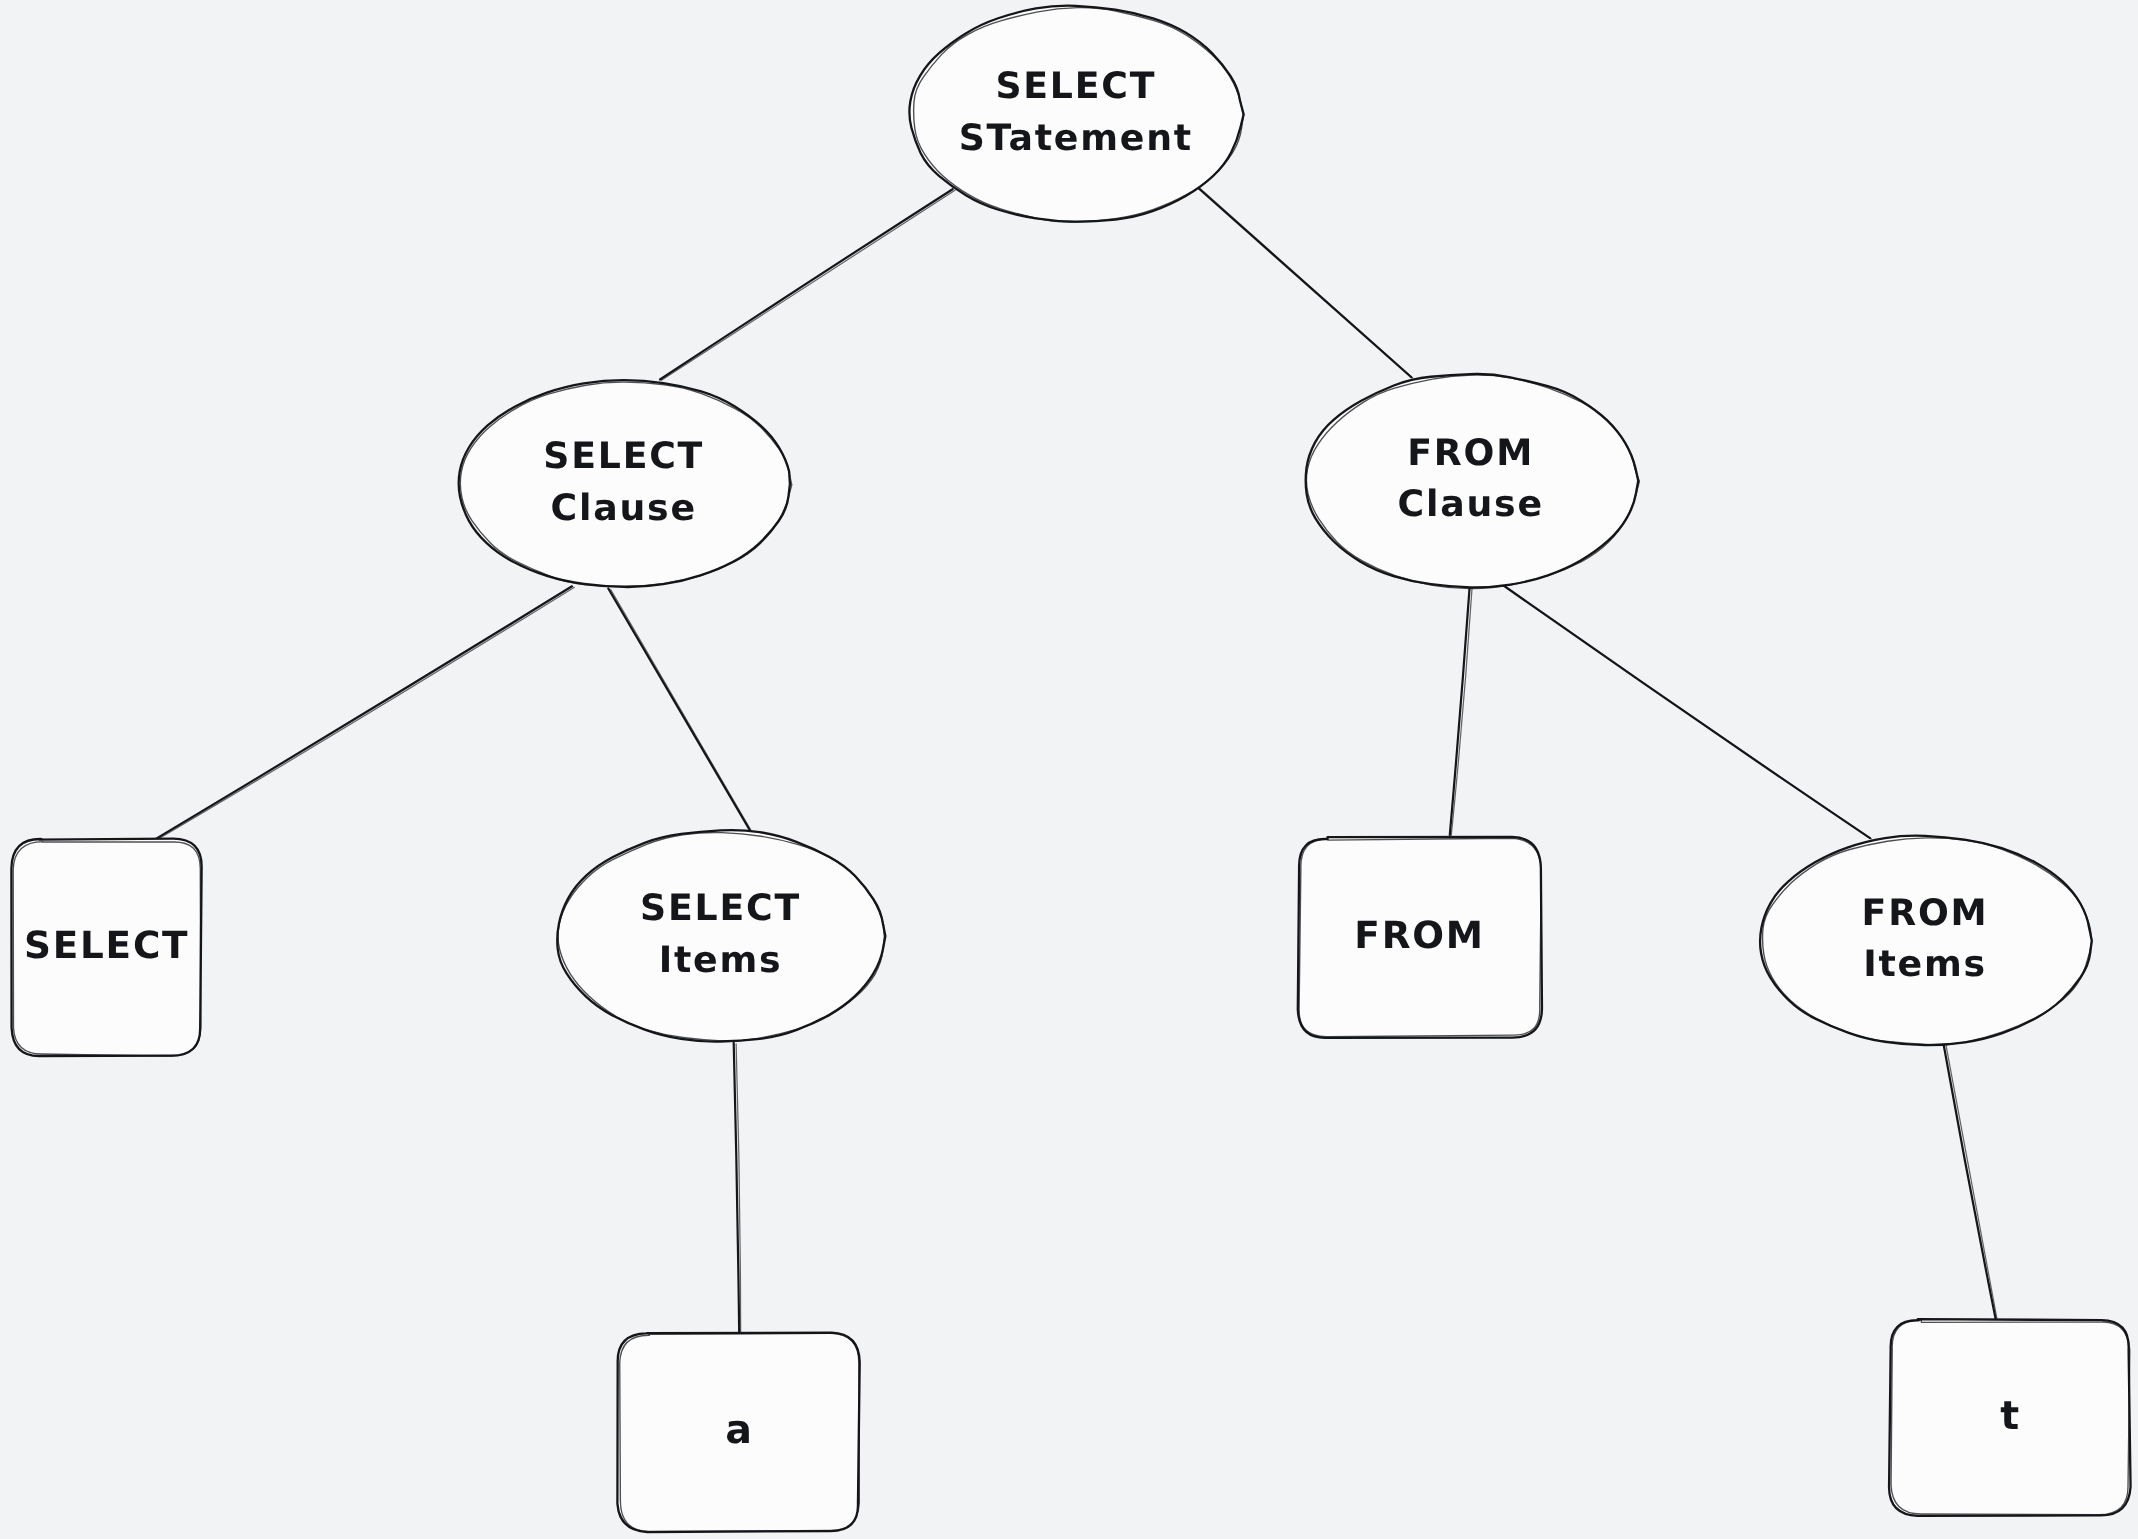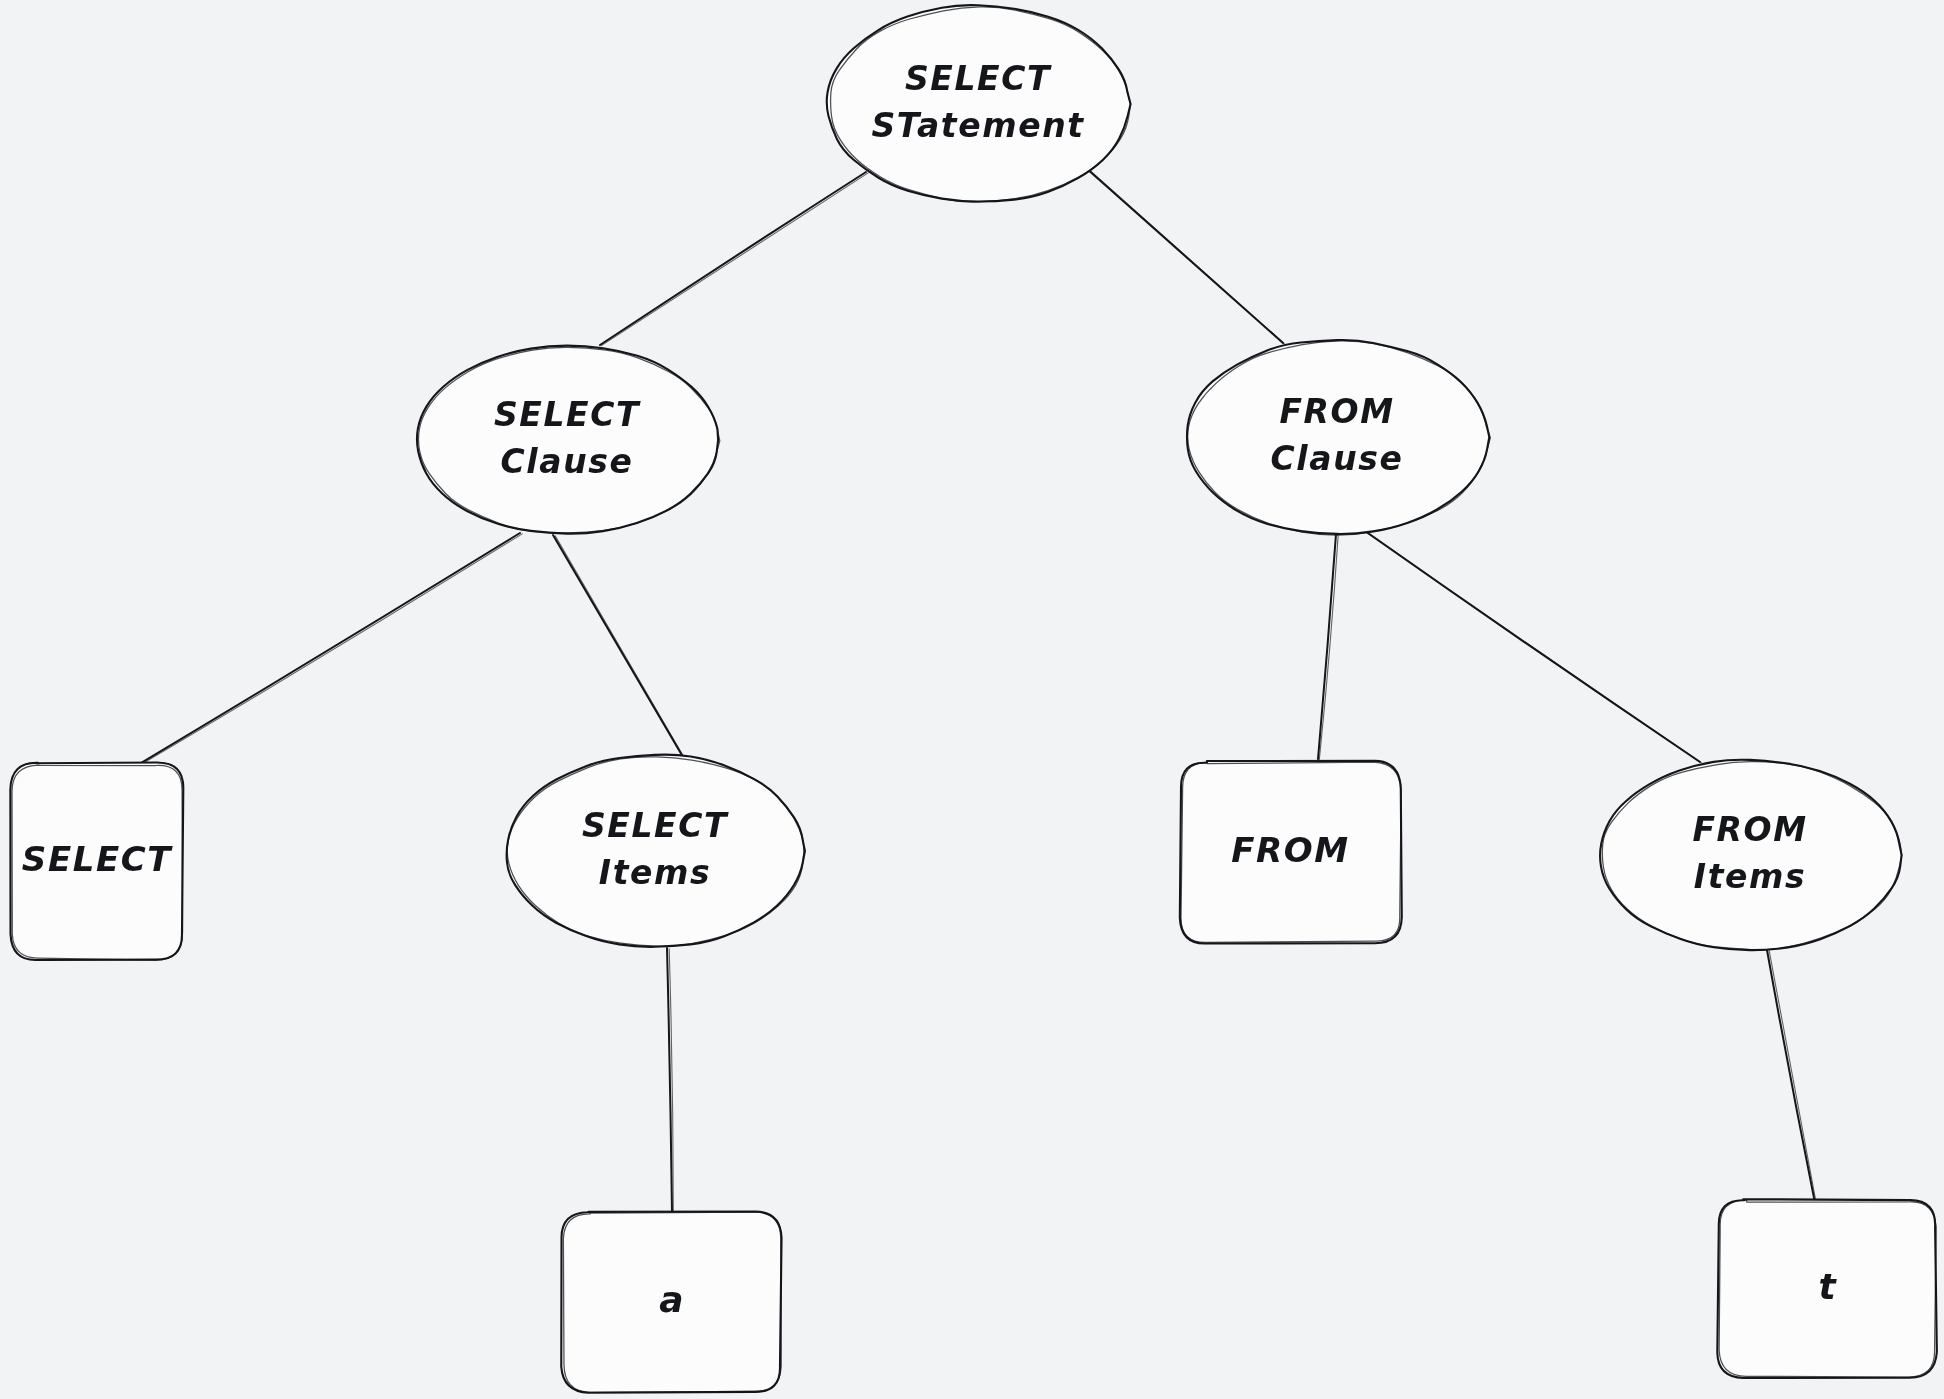--- a/index.html
+++ b/index.html
@@ -11,21 +11,20 @@
     height: 1399px;
     background: #f2f3f5;
     font-family: "DejaVu Sans", sans-serif;
     overflow: hidden;
   }
   #canvas {
     position: relative;
     width: 1644px;
     height: 1399px;
     background: #f2f3f5;
-    font-style: italic;
   }
   svg#diagram {
     position: absolute;
     top: 0;
     left: 0;
     width: 1944px;
     height: 1399px;
     display: block;
   }
   .shape-stroke {

